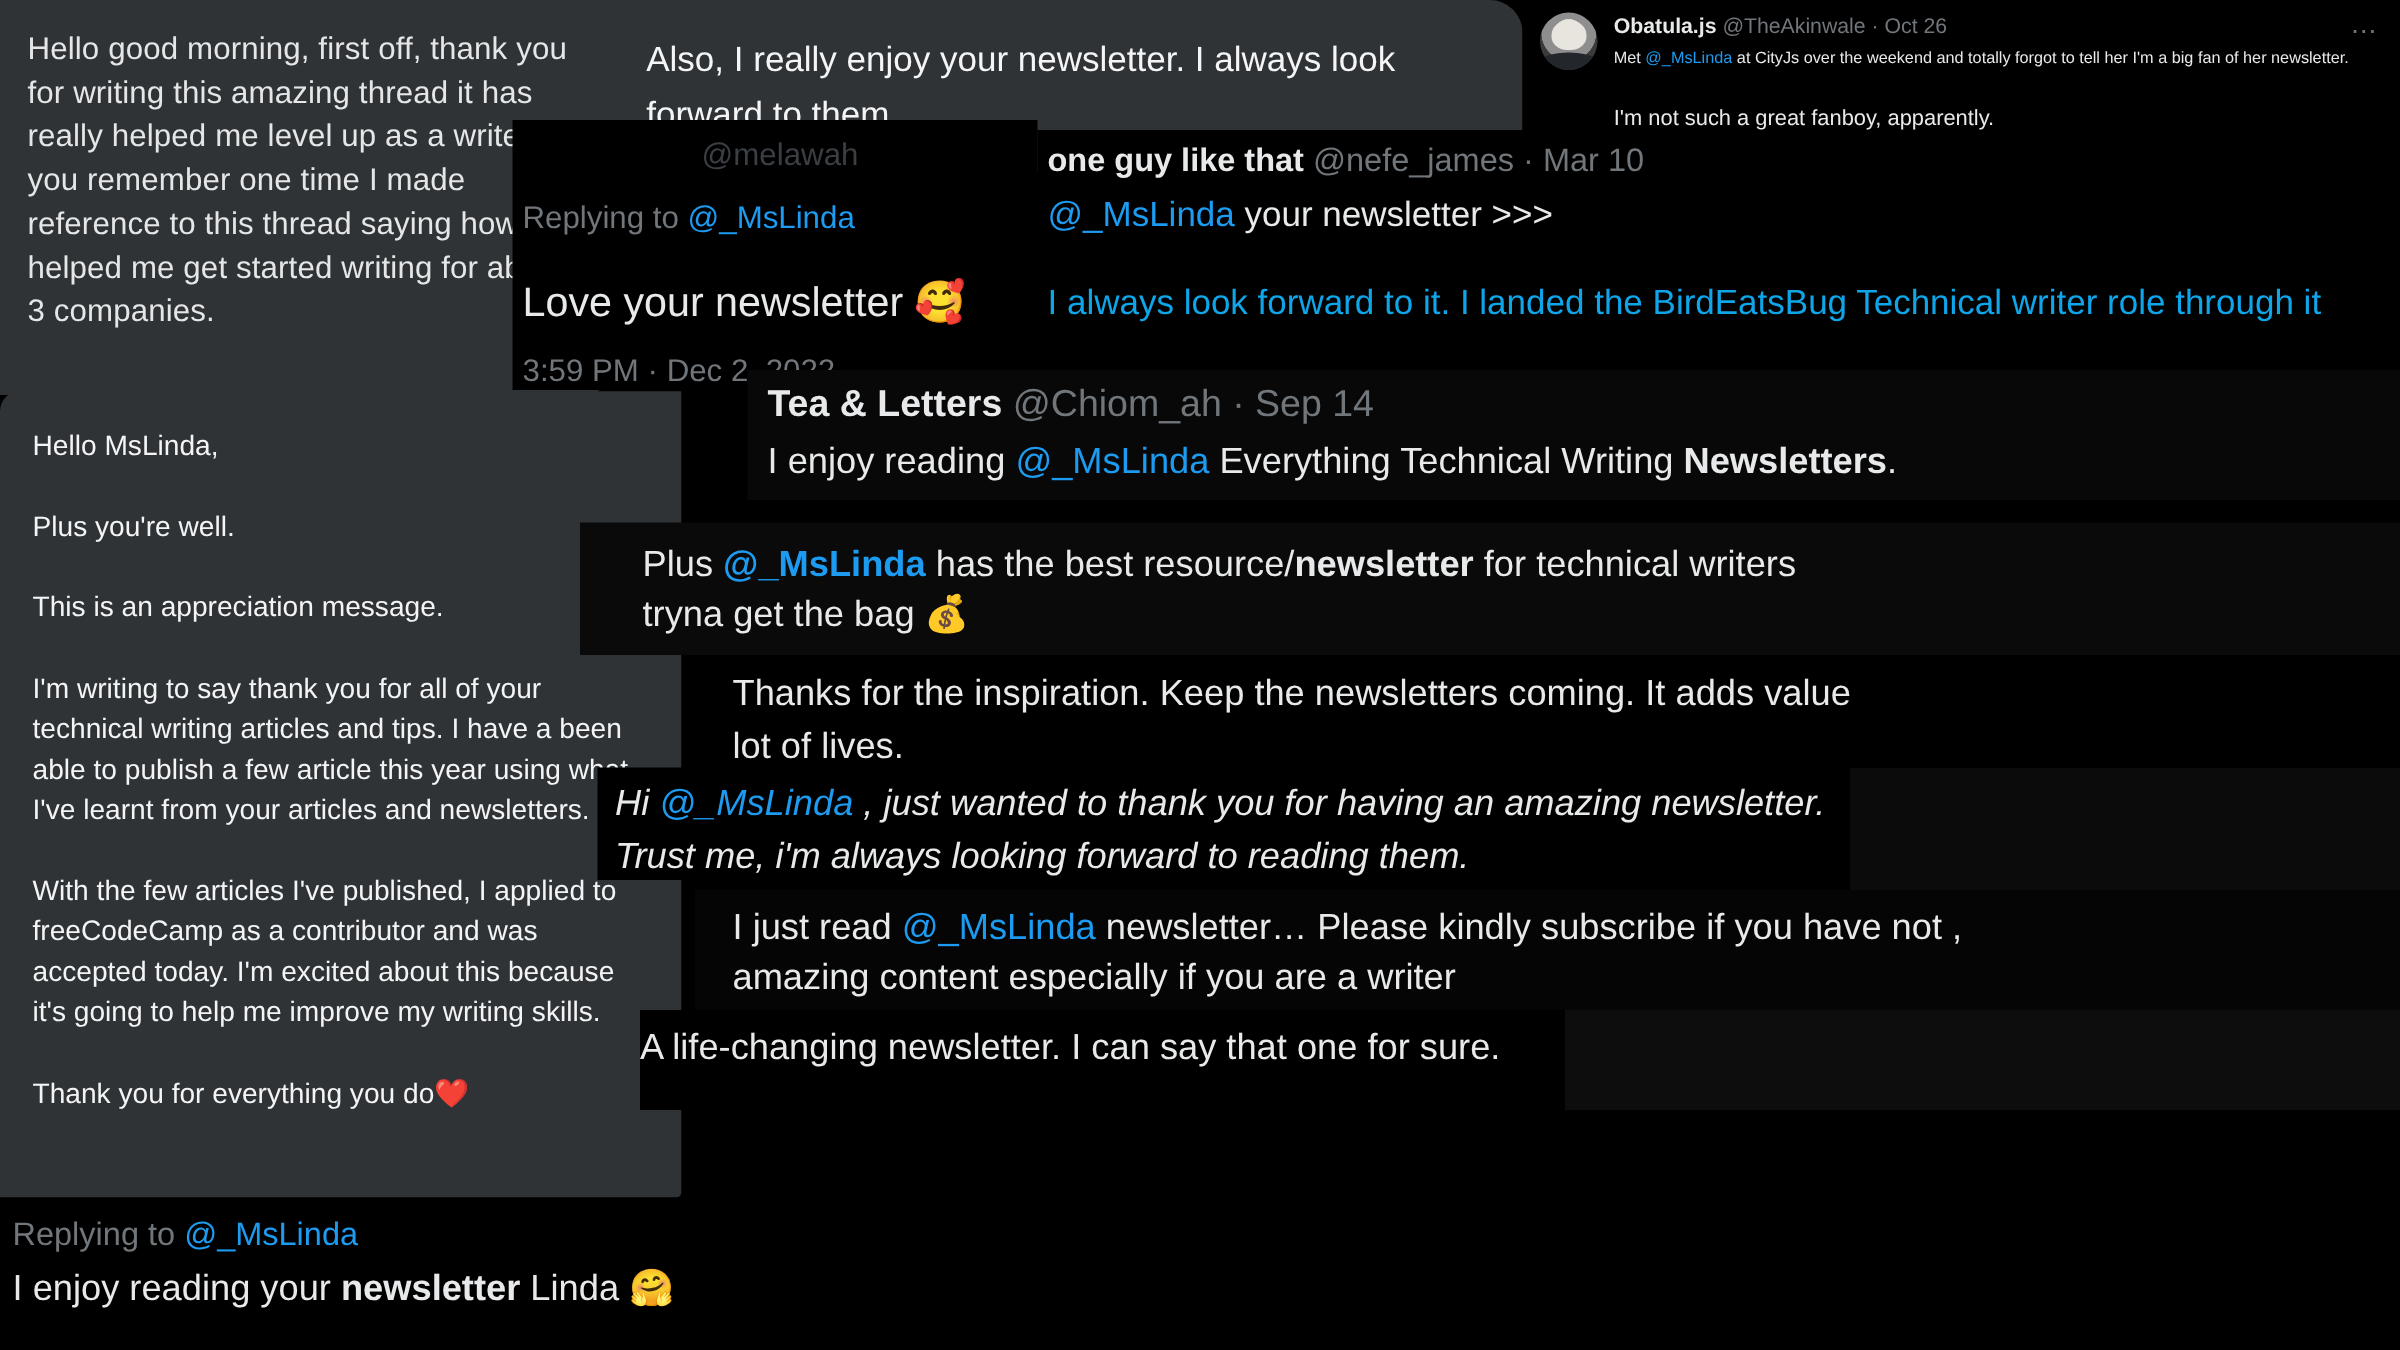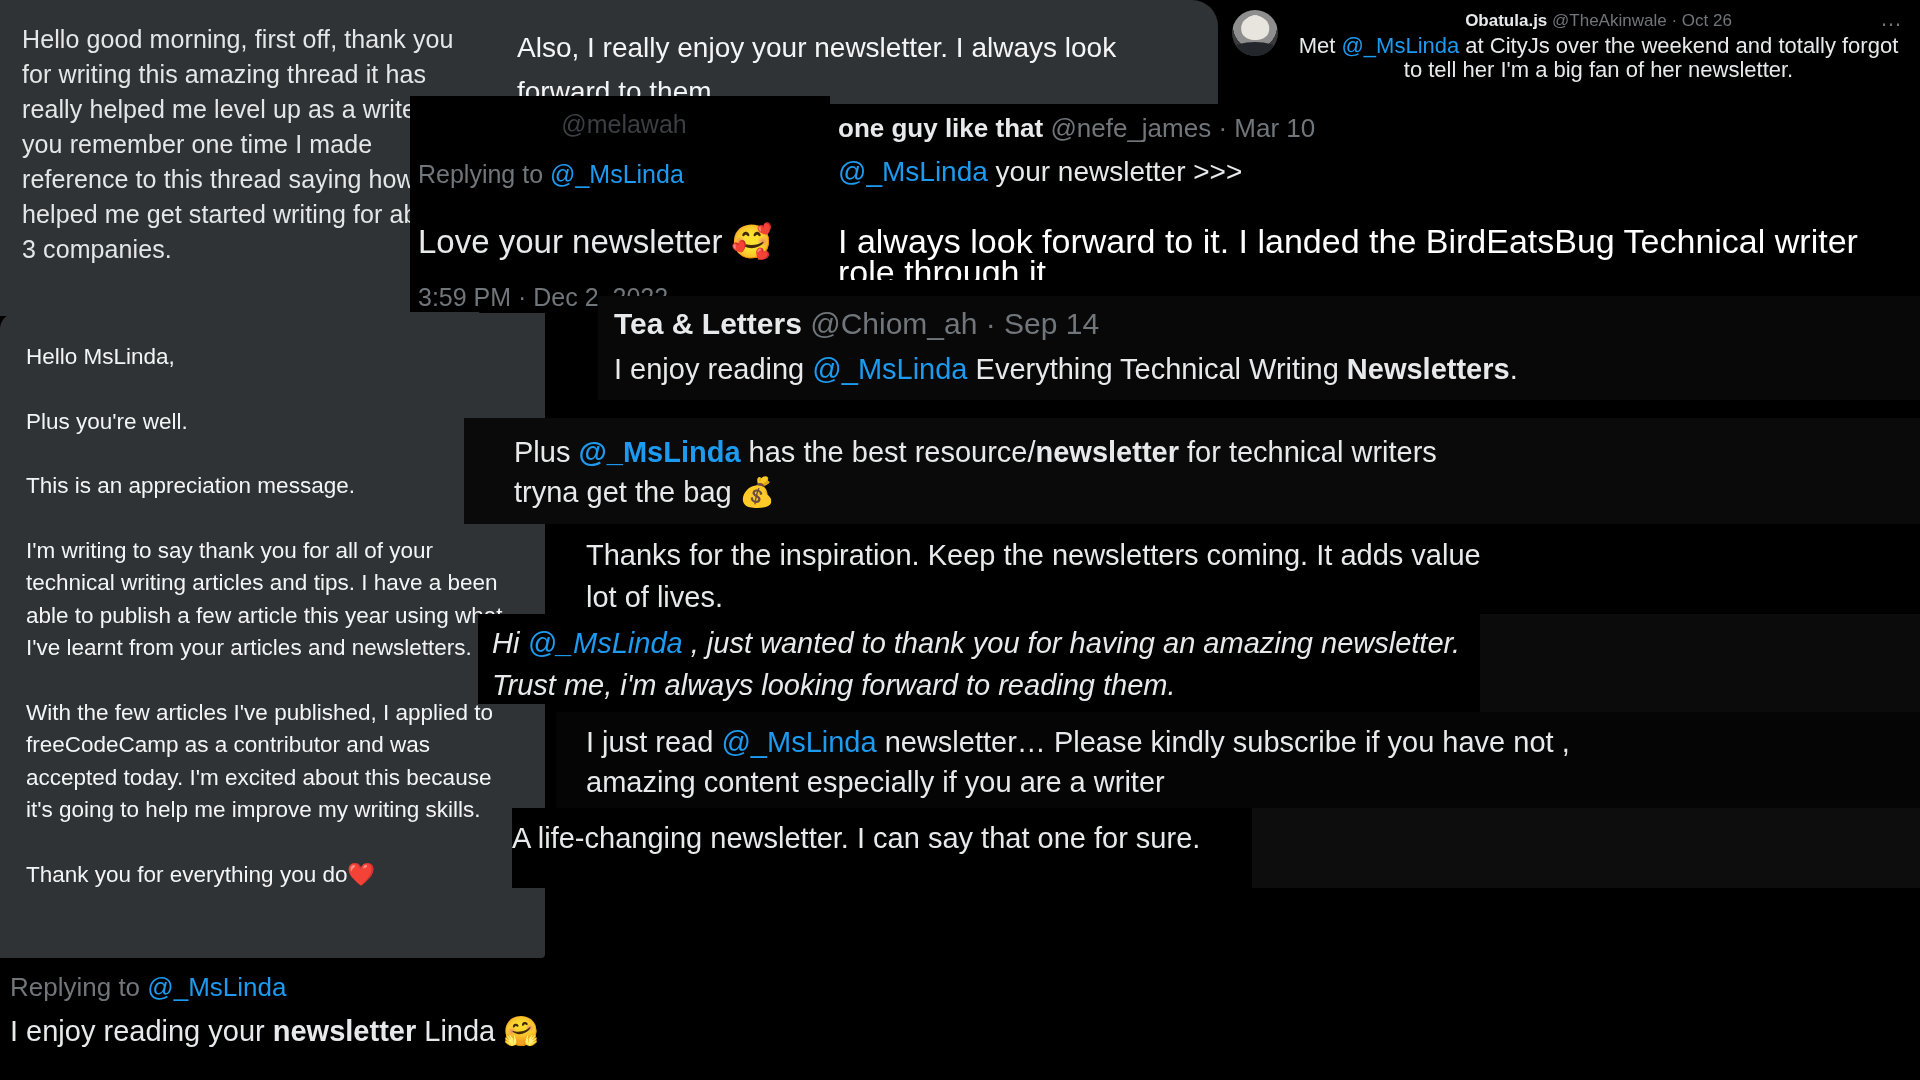--- a/index.html
+++ b/index.html
@@ -77,40 +77,40 @@
     font-size:28px; line-height:44px;
     color:#f4f5f6; font-weight:500;
   }
 
   
   #tweet-obatula {
     left:1218px; top:0; width:702px; height:146px;
     background:#000;
     padding:10px 14px 0 14px;
   }
-  #tweet-obatula .row { display:flex; gap:13px;text-align:center; }
+  #tweet-obatula .row { display:flex; gap:13px; }
   .avatar {
     width:46px; height:46px; border-radius:50%;
     background:radial-gradient(circle at 50% 36%, #dcdcdc 0 30%, #8e8e8e 31% 58%, #3b3b3b 59% 100%);
     flex:0 0 auto; position:relative; overflow:hidden;
   }
   .avatar::before{
     content:""; position:absolute; left:50%; top:14%;
     width:60%; height:52%; transform:translateX(-50%);
     border-radius:50% 50% 45% 45%;
     background:#e8e4de;
   }
   .avatar::after{
     content:""; position:absolute; left:50%; bottom:0;
     width:96%; height:30%; transform:translateX(-50%);
     border-radius:50% 50% 0 0; background:#23272b;
   }
   #tweet-obatula .hdr { font-size:17px; line-height:22px; }
   #tweet-obatula .hdr .name { font-weight:bold; color:#e7e9ea; }
-  #tweet-obatula .txt  { font-size:22px; line-height:24px; color:#e7e9ea; margin-top:2px; }
+  #tweet-obatula .txt  { font-size:13px; line-height:24px; color:#e7e9ea; margin-top:2px; }
   #tweet-obatula .txt2 { font-size:17.5px; line-height:24px; color:#e7e9ea; margin-top:24px; }
   #tweet-obatula .dots {
     position:absolute; right:16px; top:10px;
     color:#71767b; font-size:22px; letter-spacing:2px; line-height:18px;
   }
 
   
   #tweet-love {
     left:410px; top:96px; width:420px; height:216px;
     background:#000;
@@ -132,21 +132,21 @@
   #tweet-love .time { font-size:25px; color:#71767b; margin-top:22px; white-space:nowrap; }
 
   
   #tweet-nefe {
     left:830px; top:104px; width:1090px; height:176px;
     background:#000; padding:6px 0 0 8px;
   }
   #tweet-nefe .hdr { font-size:26px; line-height:36px; white-space:nowrap; }
   #tweet-nefe .hdr .name { font-weight:bold; color:#e7e9ea; }
   #tweet-nefe .body1 { font-size:28px; line-height:40px; margin-top:6px; white-space:nowrap; }
-  #tweet-nefe .body2 { font-size:34px; line-height:31px; color:#ffffff; margin-top:34px; }
+  #tweet-nefe .body2 { font-size:28px; line-height:31px; color:#0ea5e9; margin-top:34px; }
 
   
   #tweet-tea {
     left:598px; top:296px; width:1322px; height:104px;
     background:#080808; padding:8px 0 0 16px;
   }
   #tweet-tea .hdr { font-size:30px; line-height:40px; white-space:nowrap; }
   #tweet-tea .hdr .name { font-weight:bold; color:#e7e9ea;text-align:center; }
   #tweet-tea .body { font-size:29px; line-height:40px; color:#e7e9ea; margin-top:5px; white-space:nowrap; }
 

